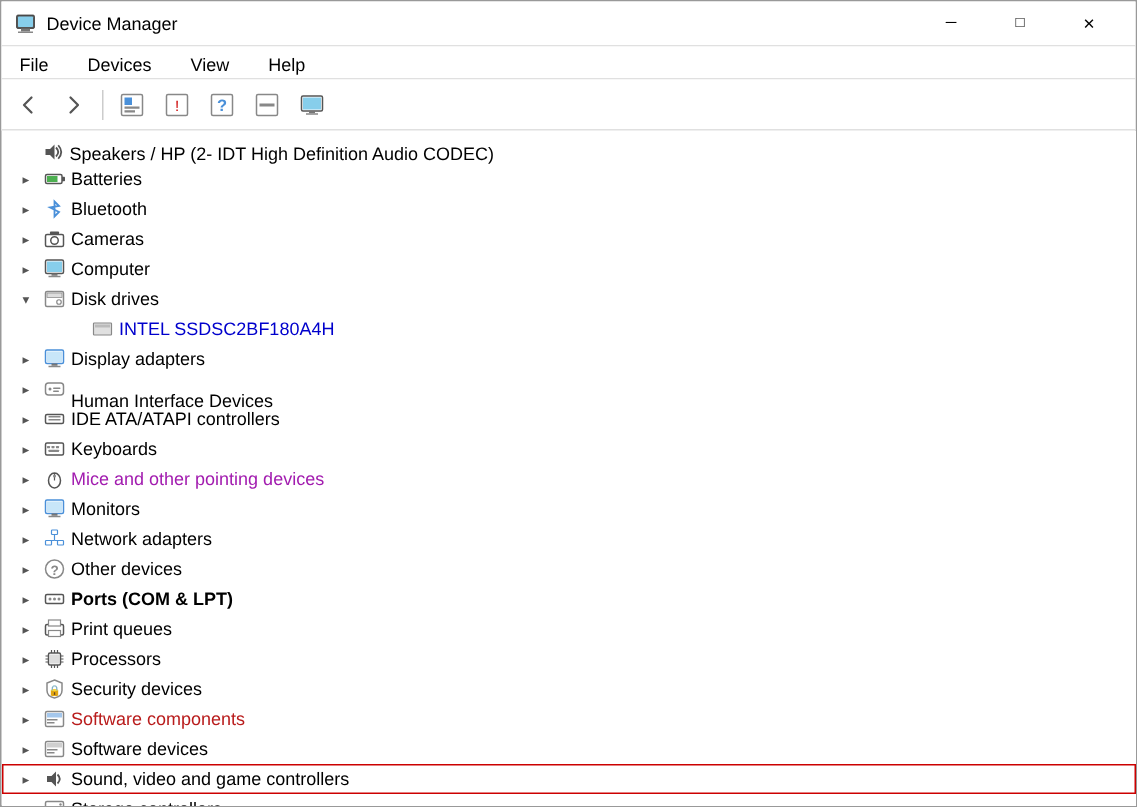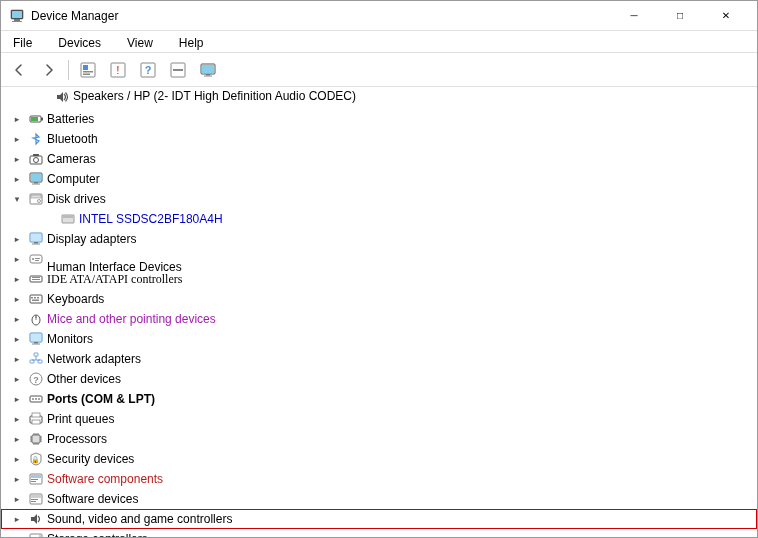--- a/index.html
+++ b/index.html
@@ -118,23 +118,23 @@
       flex-shrink: 0;
     }
     .tree-label {
       font-size: 12px;
       color: #000;
     }
 
     
     .speaker-item {
       display: flex;
-      align-items: flex-start;
+      align-items: flex-end;
       height: 20px;
-      padding-left: 50px;
+      padding-left: 23px;
       cursor: pointer;
       white-space: nowrap;
     }
   </style>
 </head>
 <body>
 
 <div class="window">
 
   <div class="title-bar">
@@ -312,21 +312,21 @@
         </div>
         <div style="display: flex; align-items: center; height: 20px; padding-left: 8px; cursor: pointer; white-space: nowrap;">
           <span style="width:16px;height:16px;display:flex;align-items:center;justify-content:center;font-size:9px;color:#555;flex-shrink:0;">▸</span>
           <span style="width:16px;height:16px;margin:0 3px;display:flex;align-items:center;justify-content:center;flex-shrink:0;">
             <svg width="14" height="14" viewBox="0 0 14 14">
               <rect x="1" y="4" width="12" height="6" rx="1" fill="none" stroke="#555" stroke-width="1"></rect>
               <rect x="3" y="5" width="8" height="1" fill="#888"></rect>
               <rect x="3" y="7" width="8" height="1" fill="#888"></rect>
             </svg>
           </span>
-          <span style="font-size:12px;color:#000;font-family:Liberation Serif, serif;">IDE ATA/ATAPI controllers</span>
+          <span style="font-size:12px;color:#000;">IDE ATA/ATAPI controllers</span>
         </div>
         <div style="display: flex; align-items: center; height: 20px; padding-left: 8px; cursor: pointer; white-space: nowrap;">
           <span style="width:16px;height:16px;display:flex;align-items:center;justify-content:center;font-size:9px;color:#555;flex-shrink:0;">▸</span>
           <span style="width:16px;height:16px;margin:0 3px;display:flex;align-items:center;justify-content:center;flex-shrink:0;">
             <svg width="14" height="14" viewBox="0 0 14 14">
               <rect x="1" y="3" width="12" height="8" rx="1" fill="none" stroke="#555" stroke-width="1"></rect>
               <rect x="2" y="5" width="2" height="1.5" rx="0.3" fill="#888"></rect>
               <rect x="5" y="5" width="2" height="1.5" rx="0.3" fill="#888"></rect>
               <rect x="8" y="5" width="2" height="1.5" rx="0.3" fill="#888"></rect>
               <rect x="3" y="7.5" width="7" height="1.5" rx="0.3" fill="#888"></rect>

